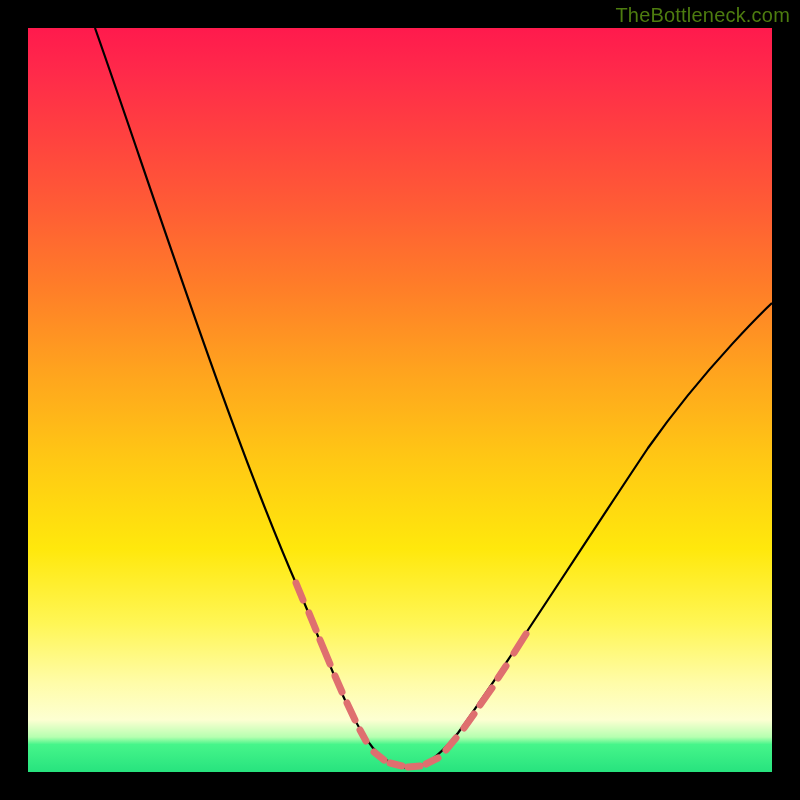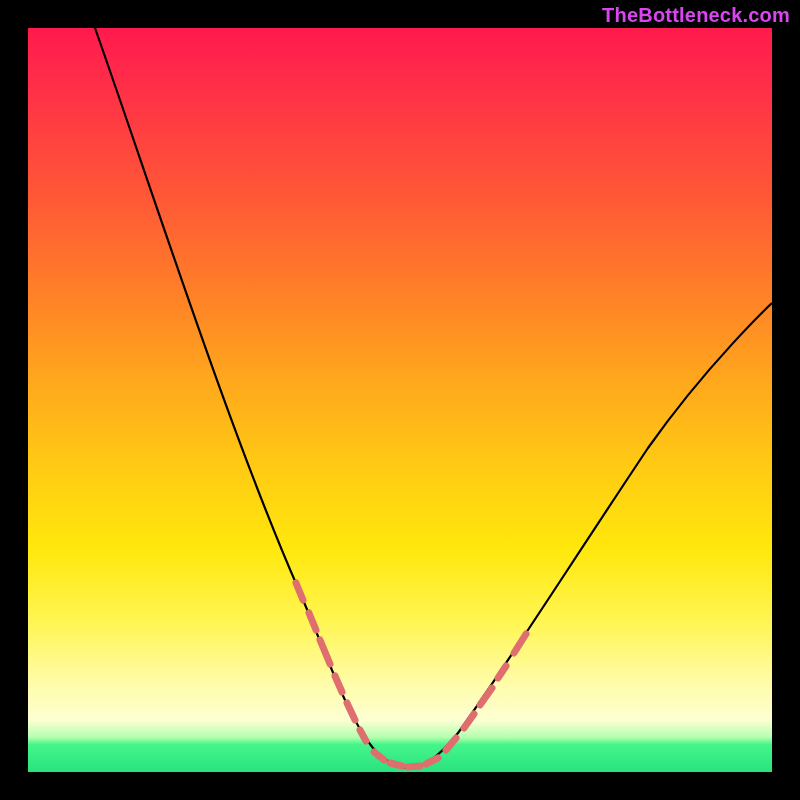--- a/index.html
+++ b/index.html
@@ -38,24 +38,24 @@
       #fdffd2 93%,
       #b6ffb0 95.3%,
       #46f58a 96.3%,
       #27e37e 100%
     );
   }
   .watermark {
     position: absolute;
     top: 4px;
     right: 10px;
-    color: #d946ef;
+    color: #4d7c0f;
     font-size: 20px;
     letter-spacing: 0.2px;
-    font-weight: 700;
+    font-weight: 400;
   }
   svg.curve {
     position: absolute;
     left: 0;
     top: 0;
     width: 744px;
     height: 744px;
     overflow: visible;
   }
 </style>

